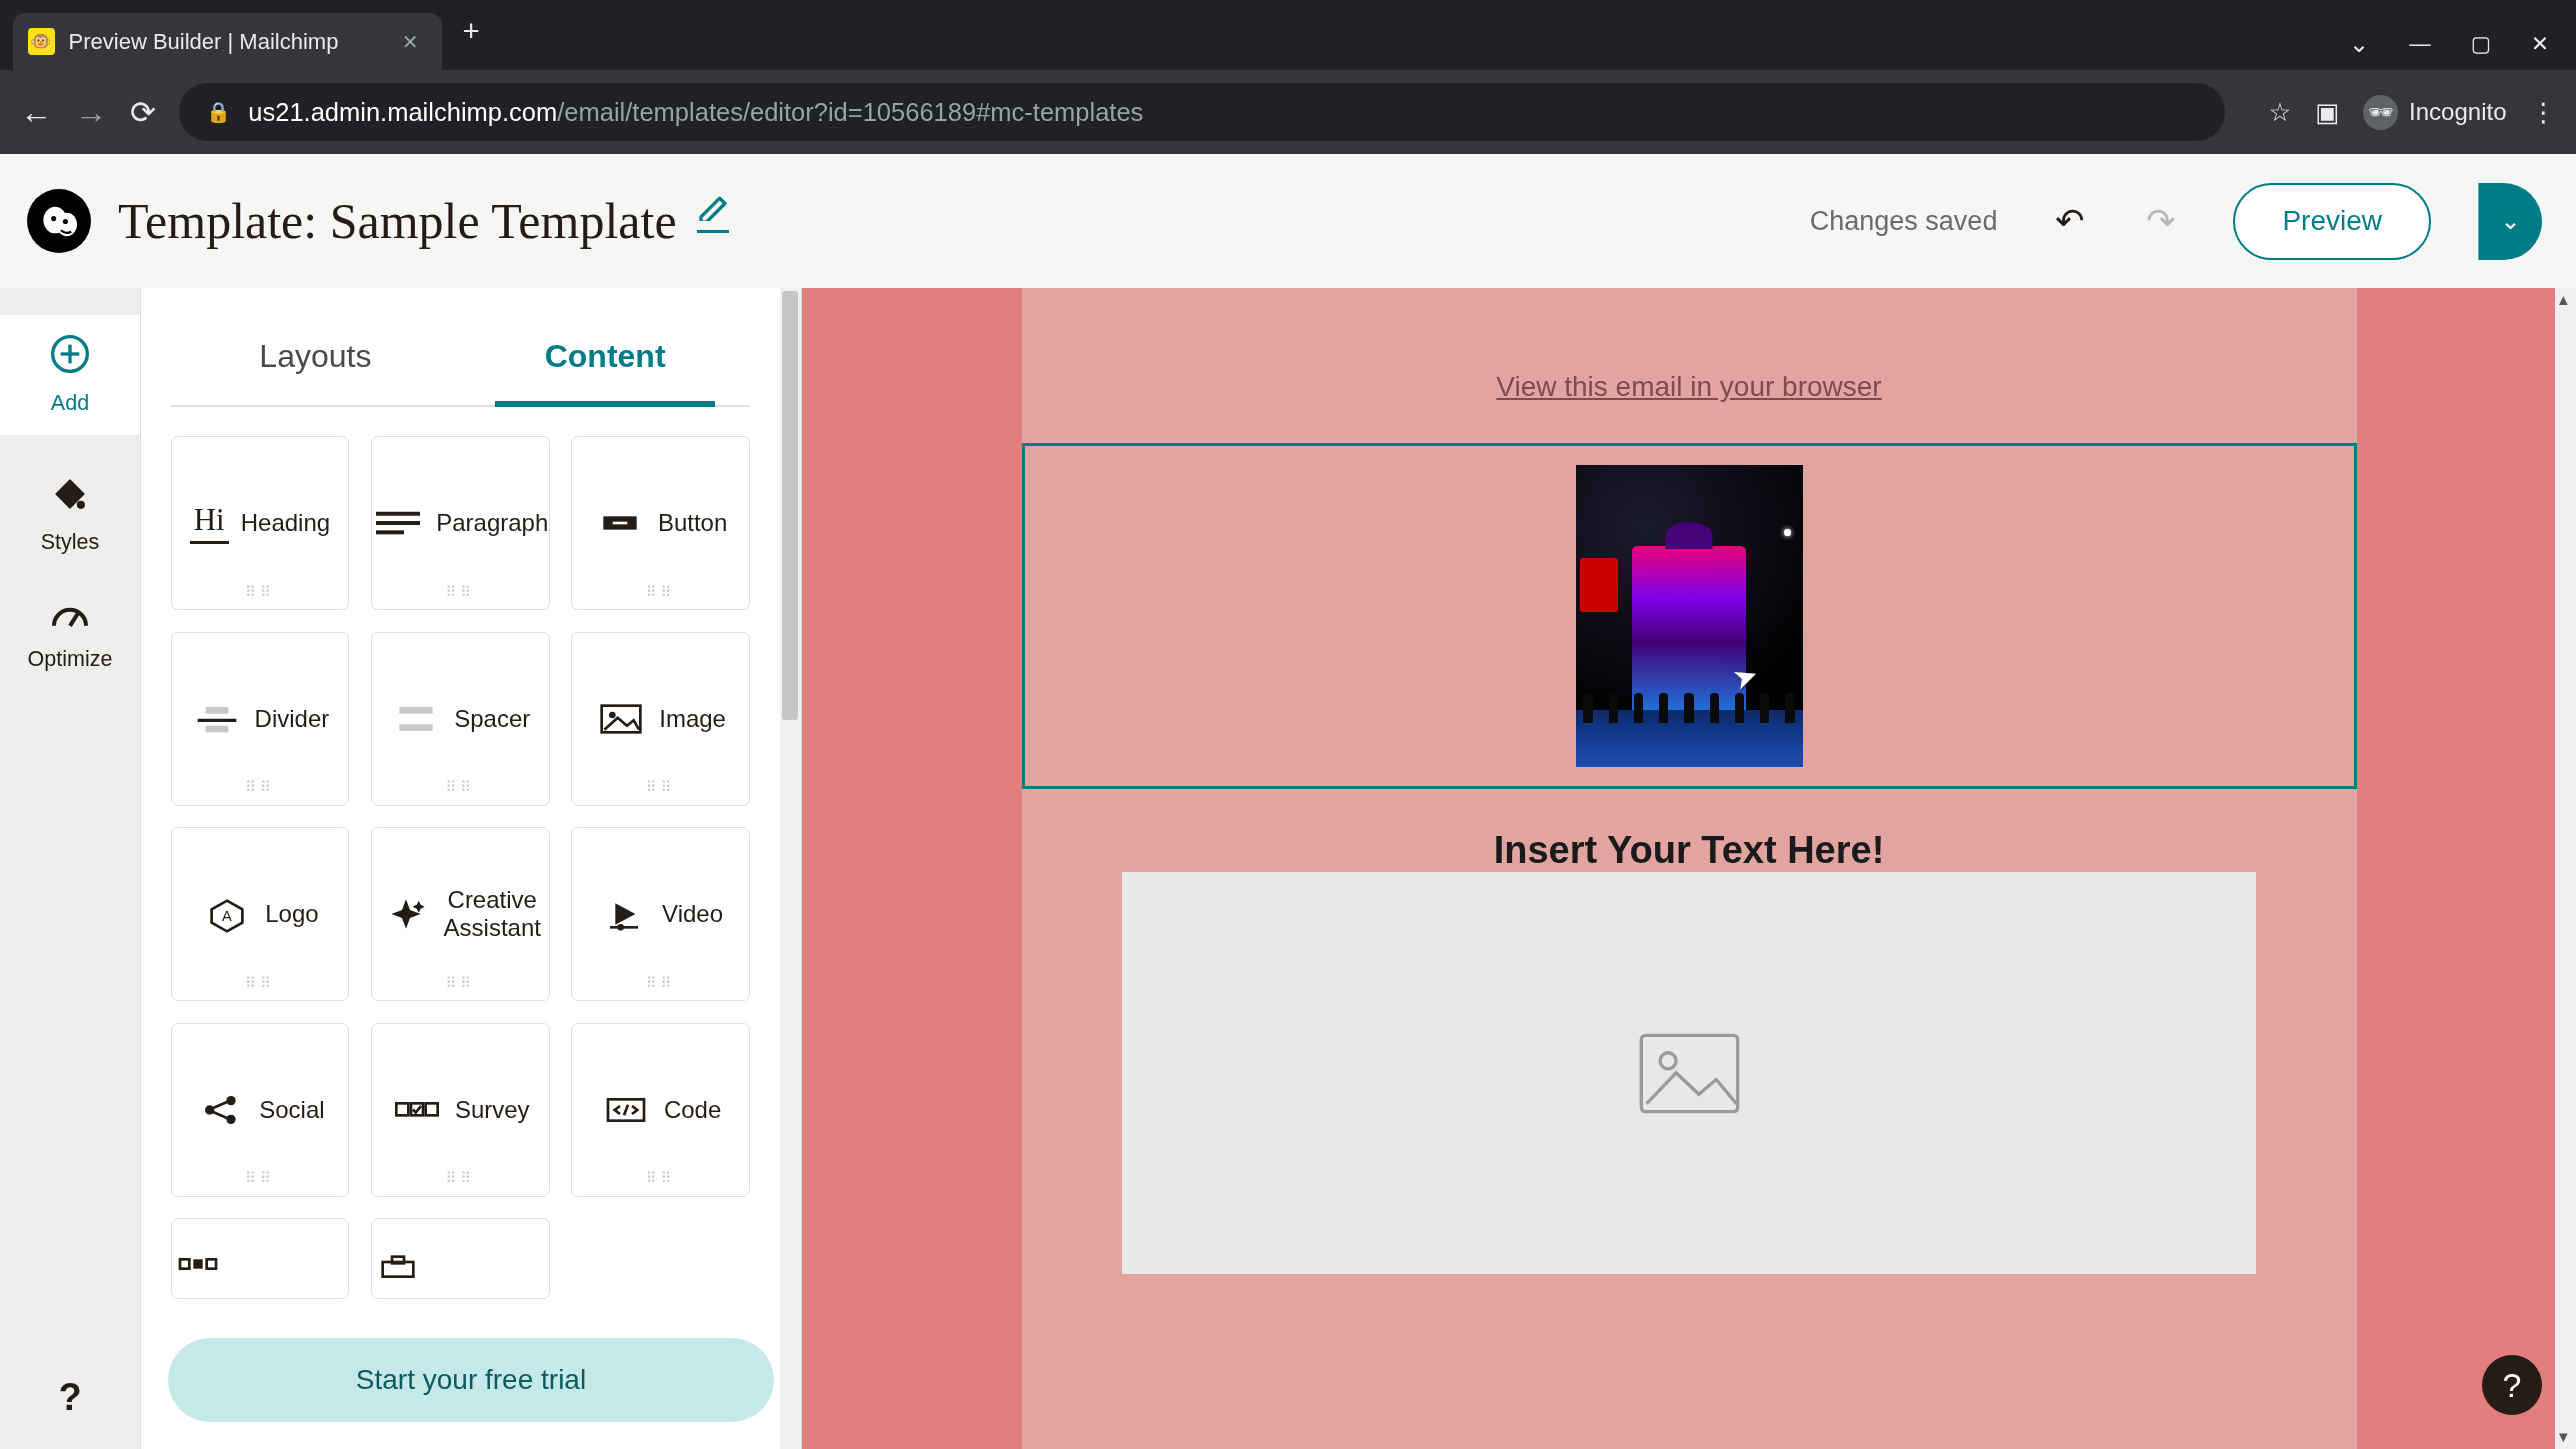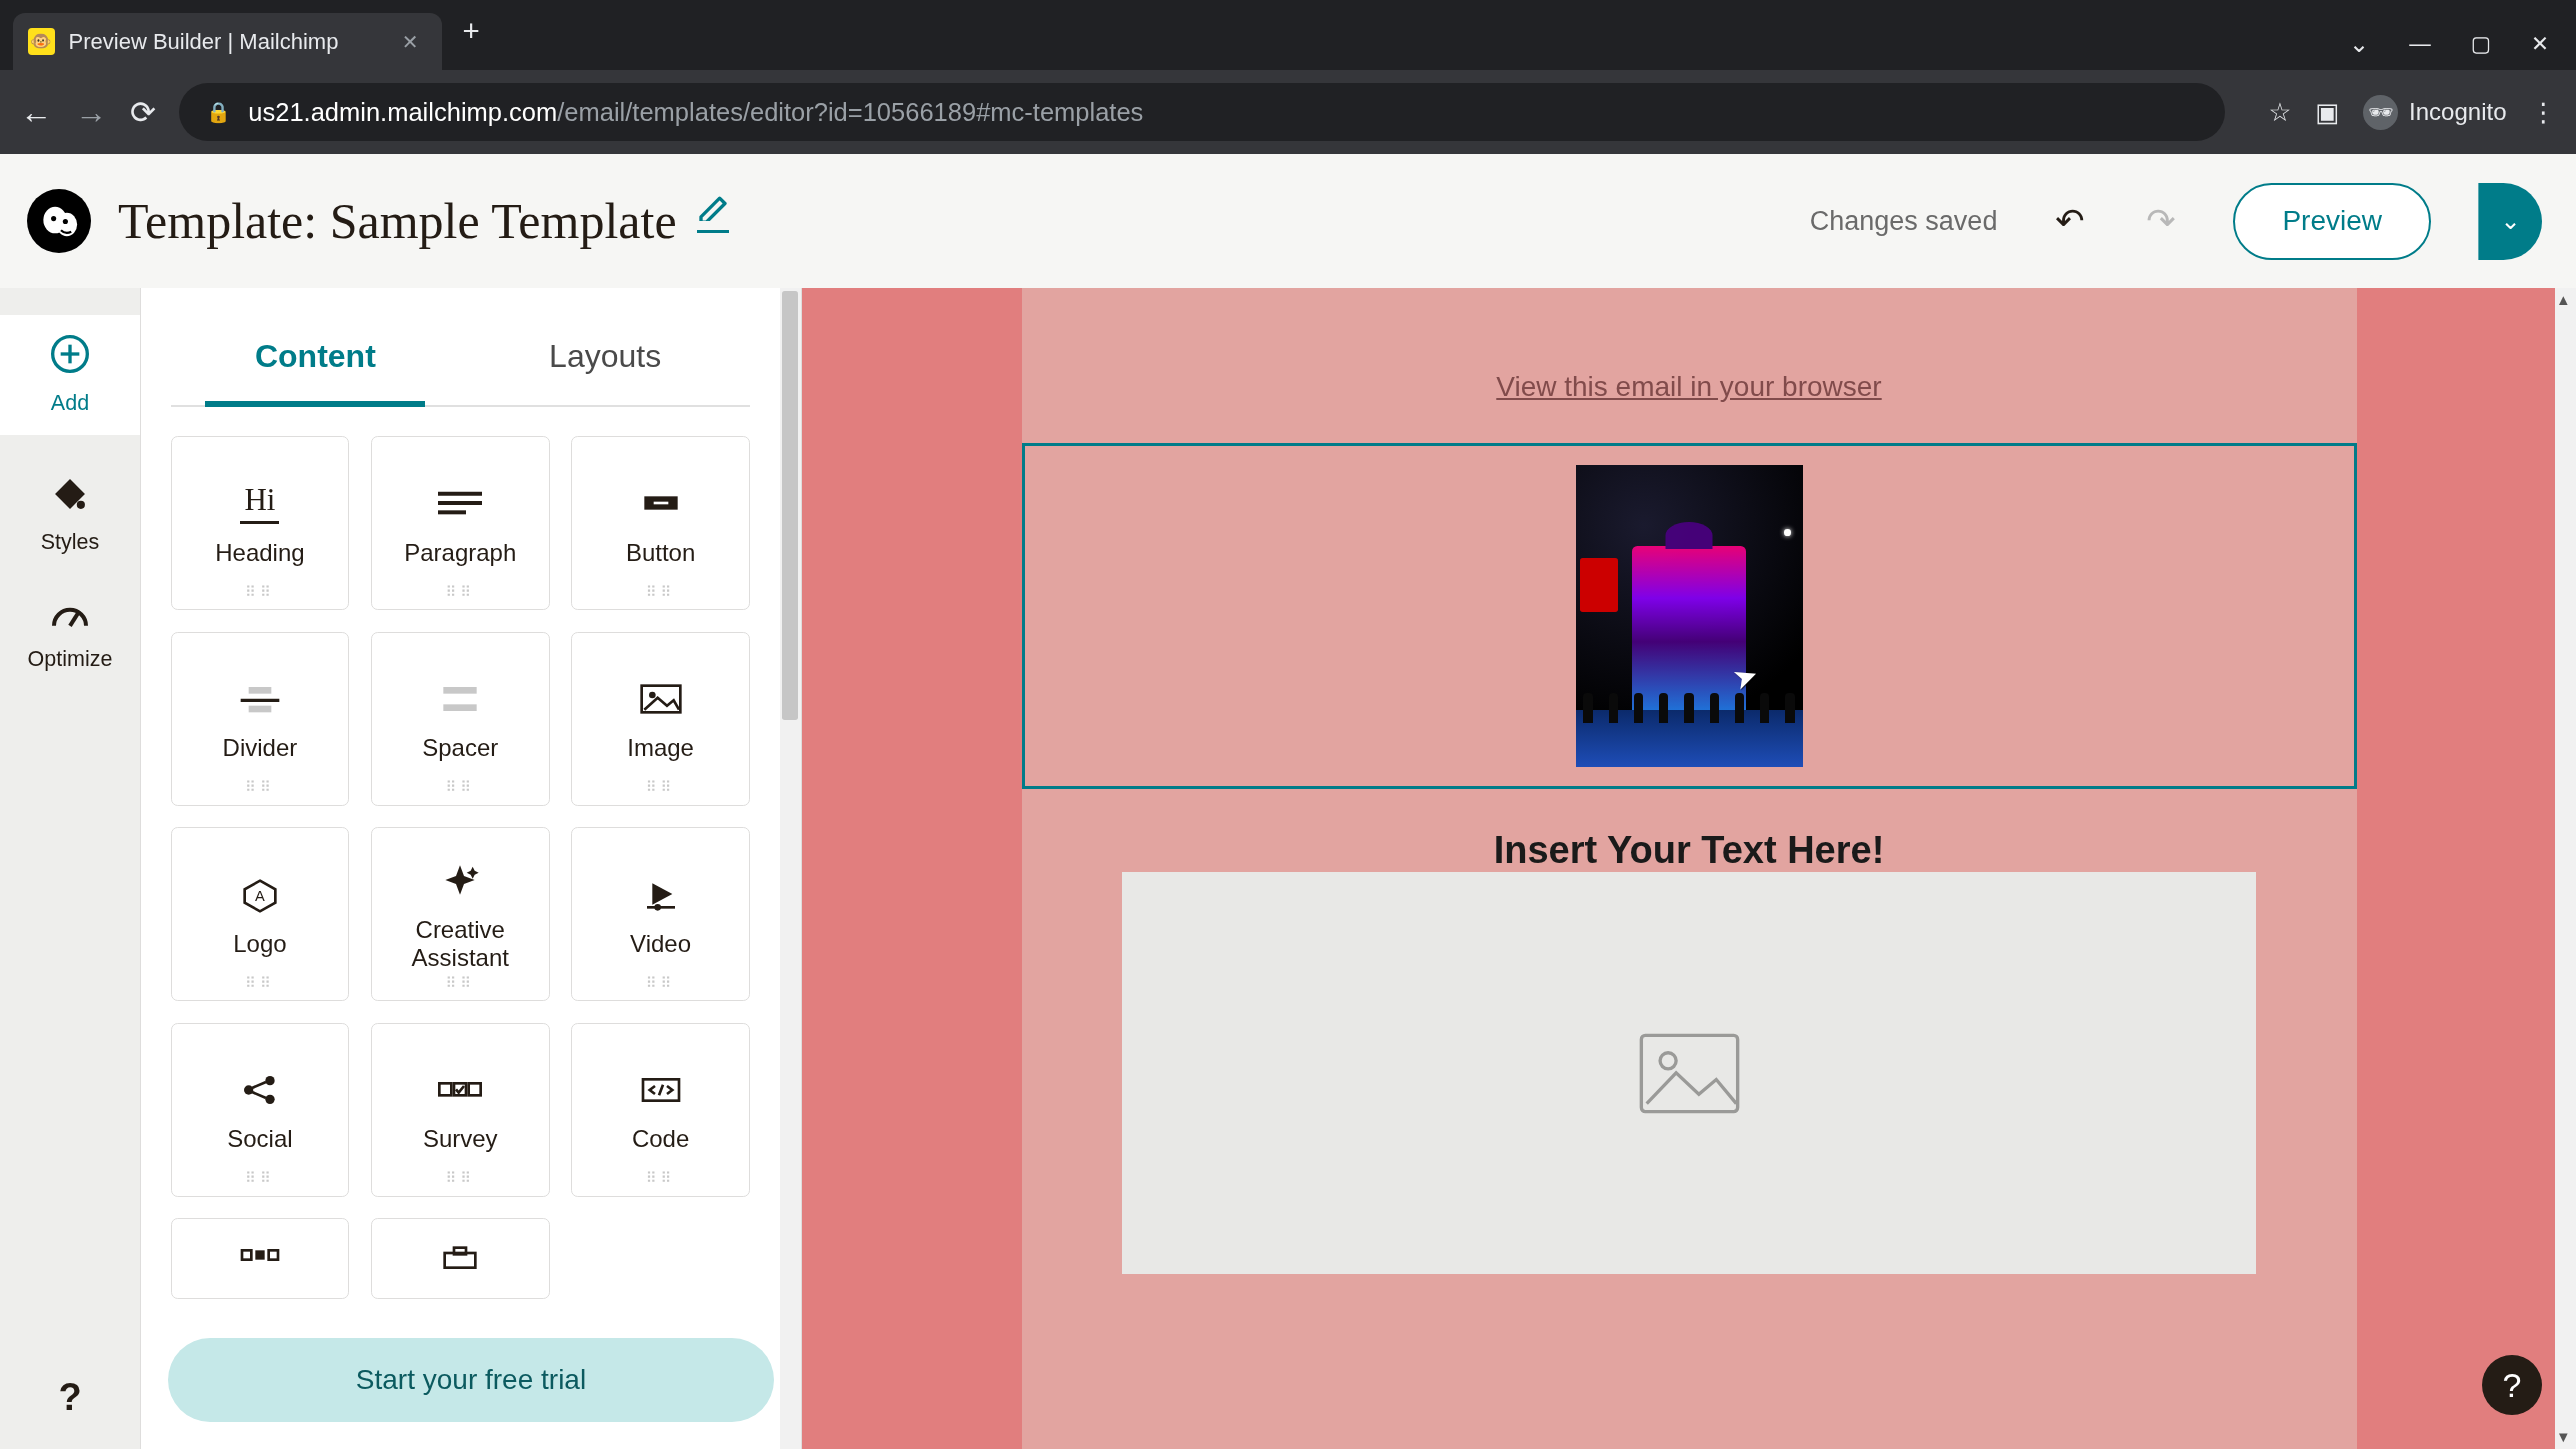--- a/index.html
+++ b/index.html
@@ -62,21 +62,21 @@
 .side-panel { width: 661px; background:#fff; border-right:0.7px solid #dedddc; display:flex; flex-direction:column; position:relative; }
 .side-panel-scroll { position:absolute; right:0; top:0; bottom:0; width:21.5px; background:#f1f1f1; }
 .side-panel-scroll .thumb { position:absolute; right:2.7px; top:2.7px; width:16px; height:429px; background:#c6c6c6; border-radius:2.7px; }
 .side-inner { flex:1; padding: 16px 29.5px 0 29.5px; overflow:hidden; margin-right:21.5px; }
 .tabs-row { display:flex; border-bottom: 2px solid #e0e0e0; }
 .tab-btn { flex:1; text-align:center; padding: 34px 0 29.5px 0; font-size:32px; color:#4a4a4a; cursor:pointer; background:none; border:none; }
 .tab-btn.active { color:#007c89; font-weight:600; position:relative; }
 .tab-btn.active::after { content:""; position:absolute; left:12%; right:12%; bottom:-2px; height:5.4px; background:#007c89; }
 
 .blocks-grid { display:grid; grid-template-columns: repeat(3, 1fr); gap: 21.5px; padding-top: 29.5px; }
-.block-card { border:1.3px solid #dedddc; border-radius:6.7px; background:#fff; height:174px; display:flex; flex-direction:column; align-items:center; justify-content:center; gap:12px; cursor:grab; position:relative; }
+.block-card { border:1.3px solid #dedddc; border-radius:6.7px; background:#fff; height:174px; display:flex; flex-direction:row; align-items:center; justify-content:center; gap:12px; cursor:grab; position:relative; }
 .block-card .bicon { height:47px; display:flex; align-items:center; justify-content:center; color:#241c15; }
 .block-card .bicon svg { width: 52px; height: 38px; }
 .block-card .blabel { font-size:24px; color:#241c15; text-align:center; line-height:1.15; }
 .block-card .grip { position:absolute; bottom:9.4px; color:#c8c8c8; font-size:14.8px; letter-spacing:4px; }
 .block-card .hi-text { font-family: Georgia, serif; font-size:31px; font-weight:500; border-bottom:3.4px solid #241c15; padding: 0 4px 2.7px 4px; }
 
 .trial-wrap { padding: 27px; }
 .trial-btn { width:100%; background:#c5e8e8; color:#0b5a5f; border:none; border-radius:54px; height:84px; font-size:28px; font-weight:500; cursor:pointer; }
 
 
@@ -207,22 +207,22 @@
             </svg>
         </span>
         <span class="rlabel">Optimize</span>
       </div>
       <div class="help-corner">?</div>
     </div>
 
     <div class="side-panel">
       <div class="side-inner">
         <div class="tabs-row">
+          <button class="tab-btn">Layouts</button>
           <button class="tab-btn active">Content</button>
-          <button class="tab-btn">Layouts</button>
         </div>
         <div class="blocks-grid">
 
           <div class="block-card">
             <div class="bicon">
                 <span class="hi-text">Hi</span>
               </div>
             <div class="blabel">Heading</div>
             <div class="grip">⠿⠿</div>
           </div>

